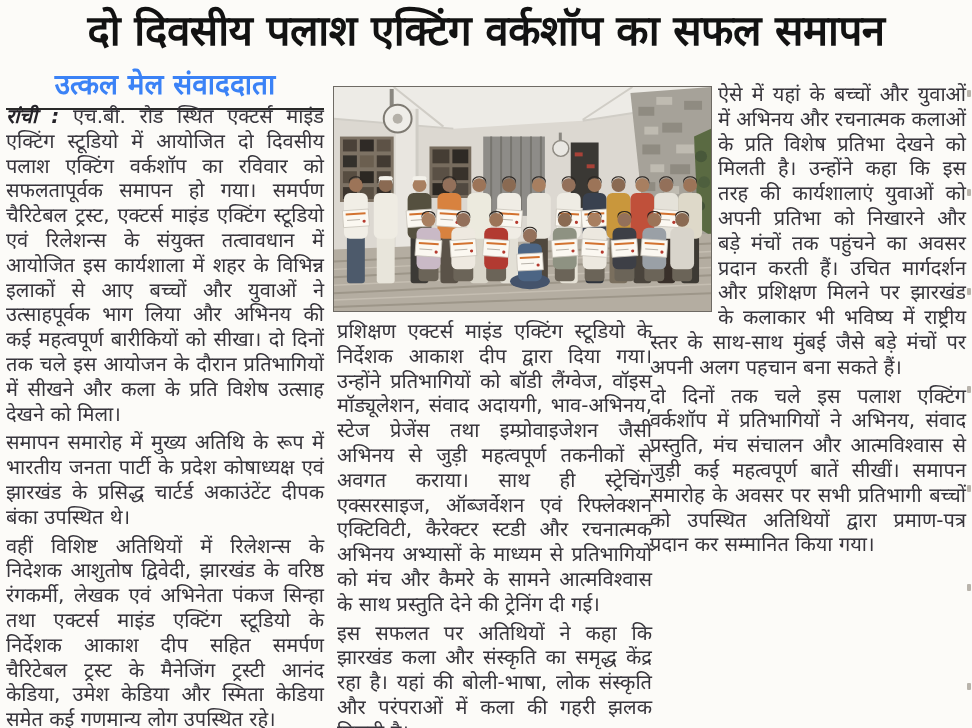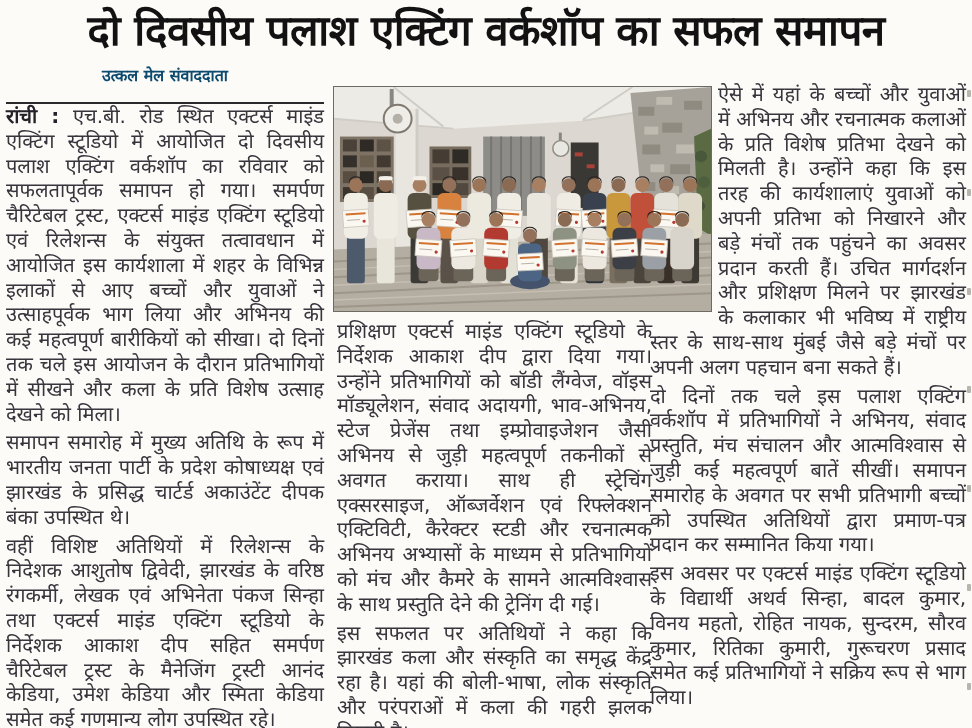--- a/index.html
+++ b/index.html
@@ -10,34 +10,34 @@
     color:#36343a;
   }
   .headline{
     position:absolute; left:6px; top:0px; width:960px; height:64px;
     margin:0; font-size:42px; line-height:62px; font-weight:700;
     color:#121212; text-align:center; white-space:nowrap;
     letter-spacing:-0.5px;
   }
   .byline-wrap{
     position:absolute; left:6px; top:64px; width:318px;
-    text-align:center; font-weight:700; font-size:16px; color:#0c4a6e;
-    padding-bottom:16px; border-bottom:2px solid #2a2a2a;
+    text-align:center; font-weight:700; font-size:28px; color:#3b82f6;
+    padding-bottom:6px; border-bottom:2px solid #2a2a2a;
   }
   .col{ position:absolute; }
   .col p{
     margin:0 0 4px 0;
     font-size:20px; line-height:24.8px;
     text-align:justify; text-justify:inter-word;
     color:#37353c;
   }
   .col-left{ left:6px;  top:104px; width:318px; }
   .col-mid { left:337px; top:319px; width:315px; }
   .col-right{ left:650px; top:82px; width:316px; }
-  .dateline{ font-weight:700; color:#242228; }
+  .dateline{ font-weight:700; color:#242228;font-style:italic; }
   .photo{
     position:absolute; left:333px; top:86px; width:379px; height:226px;
     margin:0; border:1.5px solid #6e6a64; box-sizing:border-box; background:#d9d5ce;
   }
   .photo svg{ display:block; width:100%; height:100%; }
   .photo-spacer{ float:left; width:68px; height:233px; }
   .edge-marks{
     position:absolute; right:0px; top:90px; width:5px; height:600px;
     display:flex; flex-direction:column; justify-content:space-between;
   }
@@ -325,22 +325,21 @@
   </figure>
 
   <div class="col col-mid">
     <p>प्रशिक्षण एक्टर्स माइंड एक्टिंग स्टूडियो के निर्देशक आकाश दीप द्वारा दिया गया। उन्होंने प्रतिभागियों को बॉडी लैंग्वेज, वॉइस मॉड्यूलेशन, संवाद अदायगी, भाव-अभिनय, स्टेज प्रेजेंस तथा इम्प्रोवाइजेशन जैसी अभिनय से जुड़ी महत्वपूर्ण तकनीकों से अवगत कराया। साथ ही स्ट्रेचिंग एक्सरसाइज, ऑब्जर्वेशन एवं रिफ्लेक्शन एक्टिविटी, कैरेक्टर स्टडी और रचनात्मक अभिनय अभ्यासों के माध्यम से प्रतिभागियों को मंच और कैमरे के सामने आत्मविश्वास के साथ प्रस्तुति देने की ट्रेनिंग दी गई।</p>
     <p>इस सफलत पर अतिथियों ने कहा कि झारखंड कला और संस्कृति का समृद्ध केंद्र रहा है। यहां की बोली-भाषा, लोक संस्कृति और परंपराओं में कला की गहरी झलक मिलती है।</p>
   </div>
 
   <div class="col col-right">
     <div class="photo-spacer"></div>
     <p>ऐसे में यहां के बच्चों और युवाओं में अभिनय और रचनात्मक कलाओं के प्रति विशेष प्रतिभा देखने को मिलती है। उन्होंने कहा कि इस तरह की कार्यशालाएं युवाओं को अपनी प्रतिभा को निखारने और बड़े मंचों तक पहुंचने का अवसर प्रदान करती हैं। उचित मार्गदर्शन और प्रशिक्षण मिलने पर झारखंड के कलाकार भी भविष्य में राष्ट्रीय स्तर के साथ-साथ मुंबई जैसे बड़े मंचों पर अपनी अलग पहचान बना सकते हैं।</p>
-    <p>दो दिनों तक चले इस पलाश एक्टिंग वर्कशॉप में प्रतिभागियों ने अभिनय, संवाद प्रस्तुति, मंच संचालन और आत्मविश्वास से जुड़ी कई महत्वपूर्ण बातें सीखीं। समापन समारोह के अवगत पर सभी प्रतिभागी बच्चों को उपस्थित अतिथियों द्वारा प्रमाण-पत्र प्रदान कर सम्मानित किया गया।</p>
-    <p>इस अवसर पर एक्टर्स माइंड एक्टिंग स्टूडियो के विद्यार्थी अथर्व सिन्हा, बादल कुमार, विनय महतो, रोहित नायक, सुन्दरम, सौरव कुमार, रितिका कुमारी, गुरूचरण प्रसाद समेत कई प्रतिभागियों ने सक्रिय रूप से भाग लिया।</p>
+    <p>दो दिनों तक चले इस पलाश एक्टिंग वर्कशॉप में प्रतिभागियों ने अभिनय, संवाद प्रस्तुति, मंच संचालन और आत्मविश्वास से जुड़ी कई महत्वपूर्ण बातें सीखीं। समापन समारोह के अवसर पर सभी प्रतिभागी बच्चों को उपस्थित अतिथियों द्वारा प्रमाण-पत्र प्रदान कर सम्मानित किया गया।</p>
   </div>
 
   <div class="edge-marks">
     <i></i>
       <i></i>
       <i></i>
       <i></i>
       <i></i>
       <i></i>
       <i></i>

